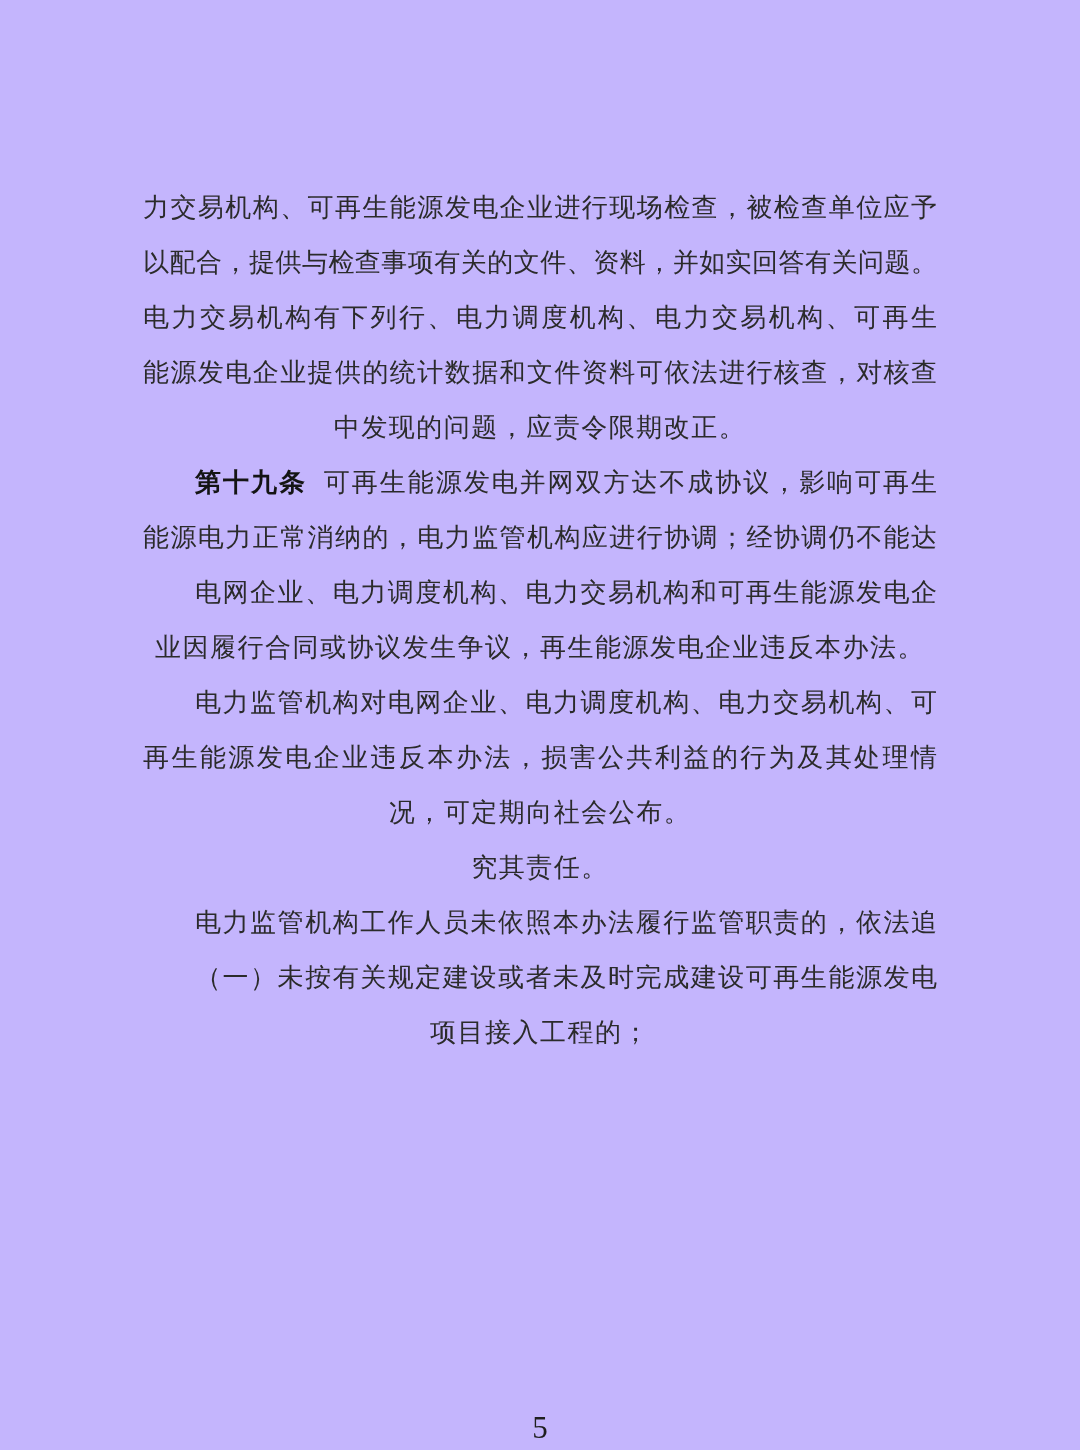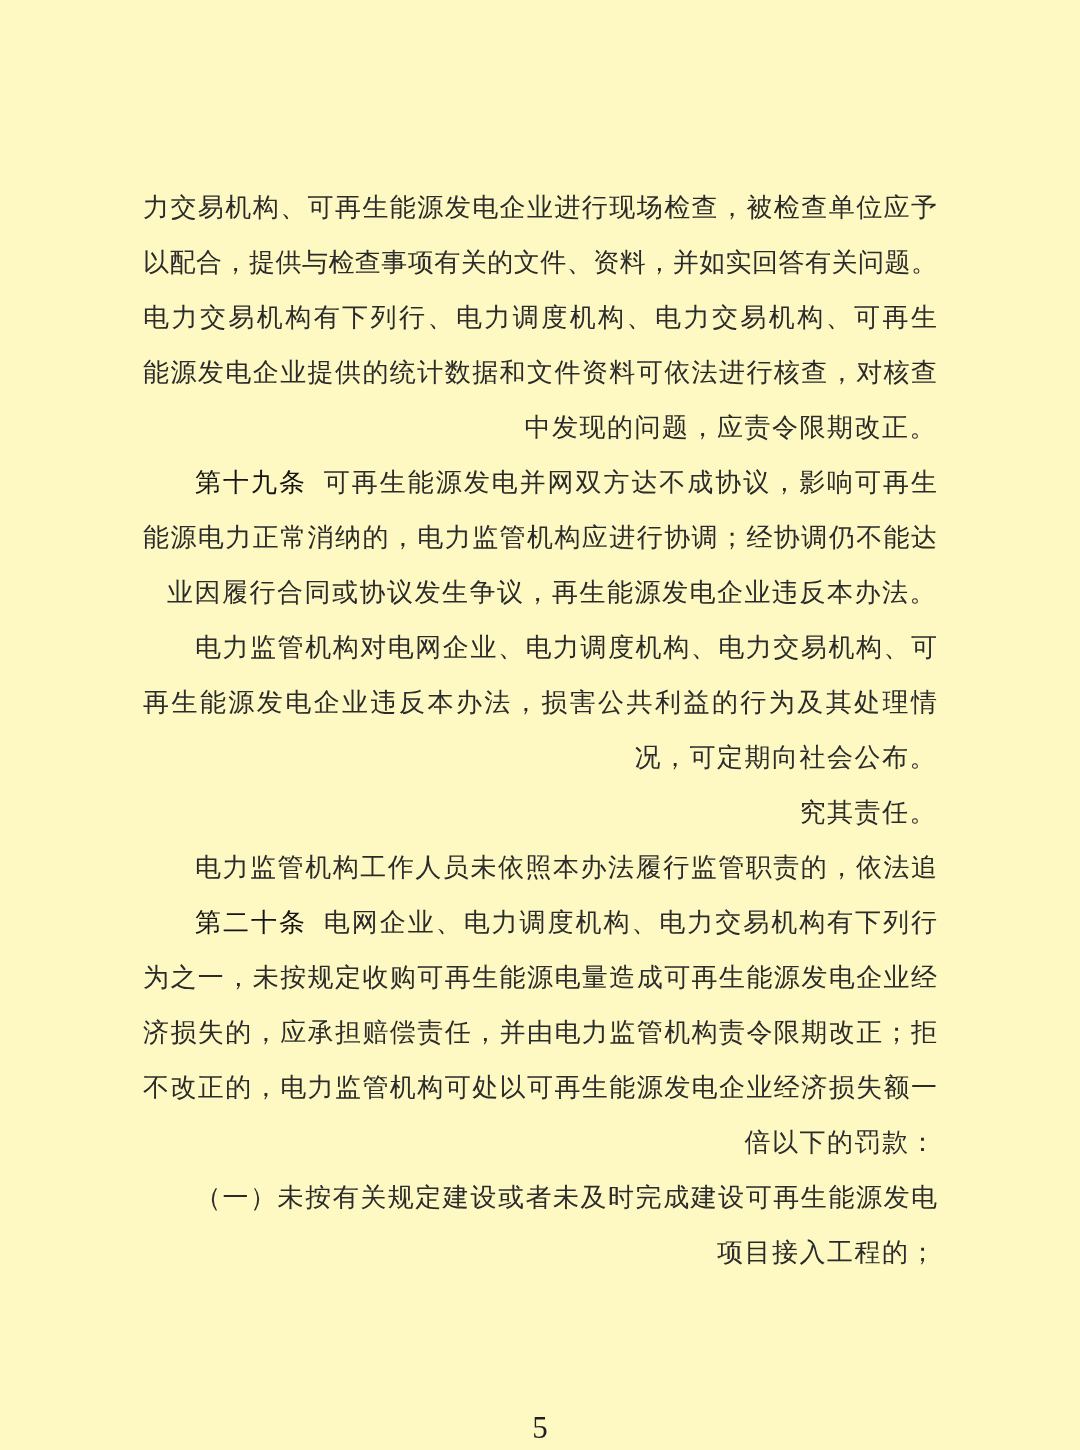--- a/index.html
+++ b/index.html
@@ -5,21 +5,21 @@
   html, body {
     margin: 0;
     padding: 0;
     background: #e8e8e8;
   }
   .page {
     position: relative;
     width: 1080px;
     height: 1450px;
     margin: 0 auto;
-    background: #fef9c3;
+    background: #c4b5fd;
     font-family: "Liberation Serif", "DejaVu Serif", serif;
     color: #2b2b2b;
     overflow: hidden;
   }
   .text-block {
     position: absolute;
     left: 143px;
     top: 180px;
     width: 794px;
   }
@@ -33,28 +33,28 @@
     font-size: 26px;
     color: #2b2b2b;
     overflow: hidden;
   }
   .just {
     text-align: justify;
     text-align-last: justify;
     letter-spacing: 0;
   }
   .last {
-    text-align: right;
+    text-align: center;
     letter-spacing: 1.5px;
   }
   .indent {
     padding-left: 52px;
   }
   .article-heading {
-    font-weight: 400;
+    font-weight: 700;
     color: #141414;
     margin-right: 17px;
   }
   .page-number {
     position: absolute;
     top: 1408px;
     left: 0;
     width: 100%;
     text-align: center;
     font-size: 31px;
@@ -76,41 +76,35 @@
       <div class="line just">能源发电企业提供的统计数据和文件资料可依法进行核查，对核查</div>
       <div class="line last">中发现的问题，应责令限期改正。</div>
     </div>
 
     <div class="para">
       <div class="line just indent"><span class="article-heading">第十九条</span><span>可再生能源发电并网双方达不成协议，影响可再生</span></div>
       <div class="line just">能源电力正常消纳的，电力监管机构应进行协调；经协调仍不能达</div>
     </div>
 
     <div class="para">
+      <div class="line just indent">电网企业、电力调度机构、电力交易机构和可再生能源发电企</div>
       <div class="line last">业因履行合同或协议发生争议，再生能源发电企业违反本办法。</div>
     </div>
 
     <div class="para">
       <div class="line just indent">电力监管机构对电网企业、电力调度机构、电力交易机构、可</div>
       <div class="line just">再生能源发电企业违反本办法，损害公共利益的行为及其处理情</div>
       <div class="line last">况，可定期向社会公布。</div>
     </div>
 
     <div class="para">
       <div class="line last">究其责任。</div>
       <div class="line just indent">电力监管机构工作人员未依照本办法履行监管职责的，依法追</div>
     </div>
 
-    <div class="para">
-      <div class="line just indent"><span class="article-heading">第二十条</span><span>电网企业、电力调度机构、电力交易机构有下列行</span></div>
-      <div class="line just">为之一，未按规定收购可再生能源电量造成可再生能源发电企业经</div>
-      <div class="line just">济损失的，应承担赔偿责任，并由电力监管机构责令限期改正；拒</div>
-      <div class="line just">不改正的，电力监管机构可处以可再生能源发电企业经济损失额一</div>
-      <div class="line last">倍以下的罚款：</div>
-    </div>
 
     <div class="para">
       <div class="line just indent">（一）未按有关规定建设或者未及时完成建设可再生能源发电</div>
       <div class="line last">项目接入工程的；</div>
     </div>
 
   </div>
 
   <div class="page-number">5</div>
 </div>

